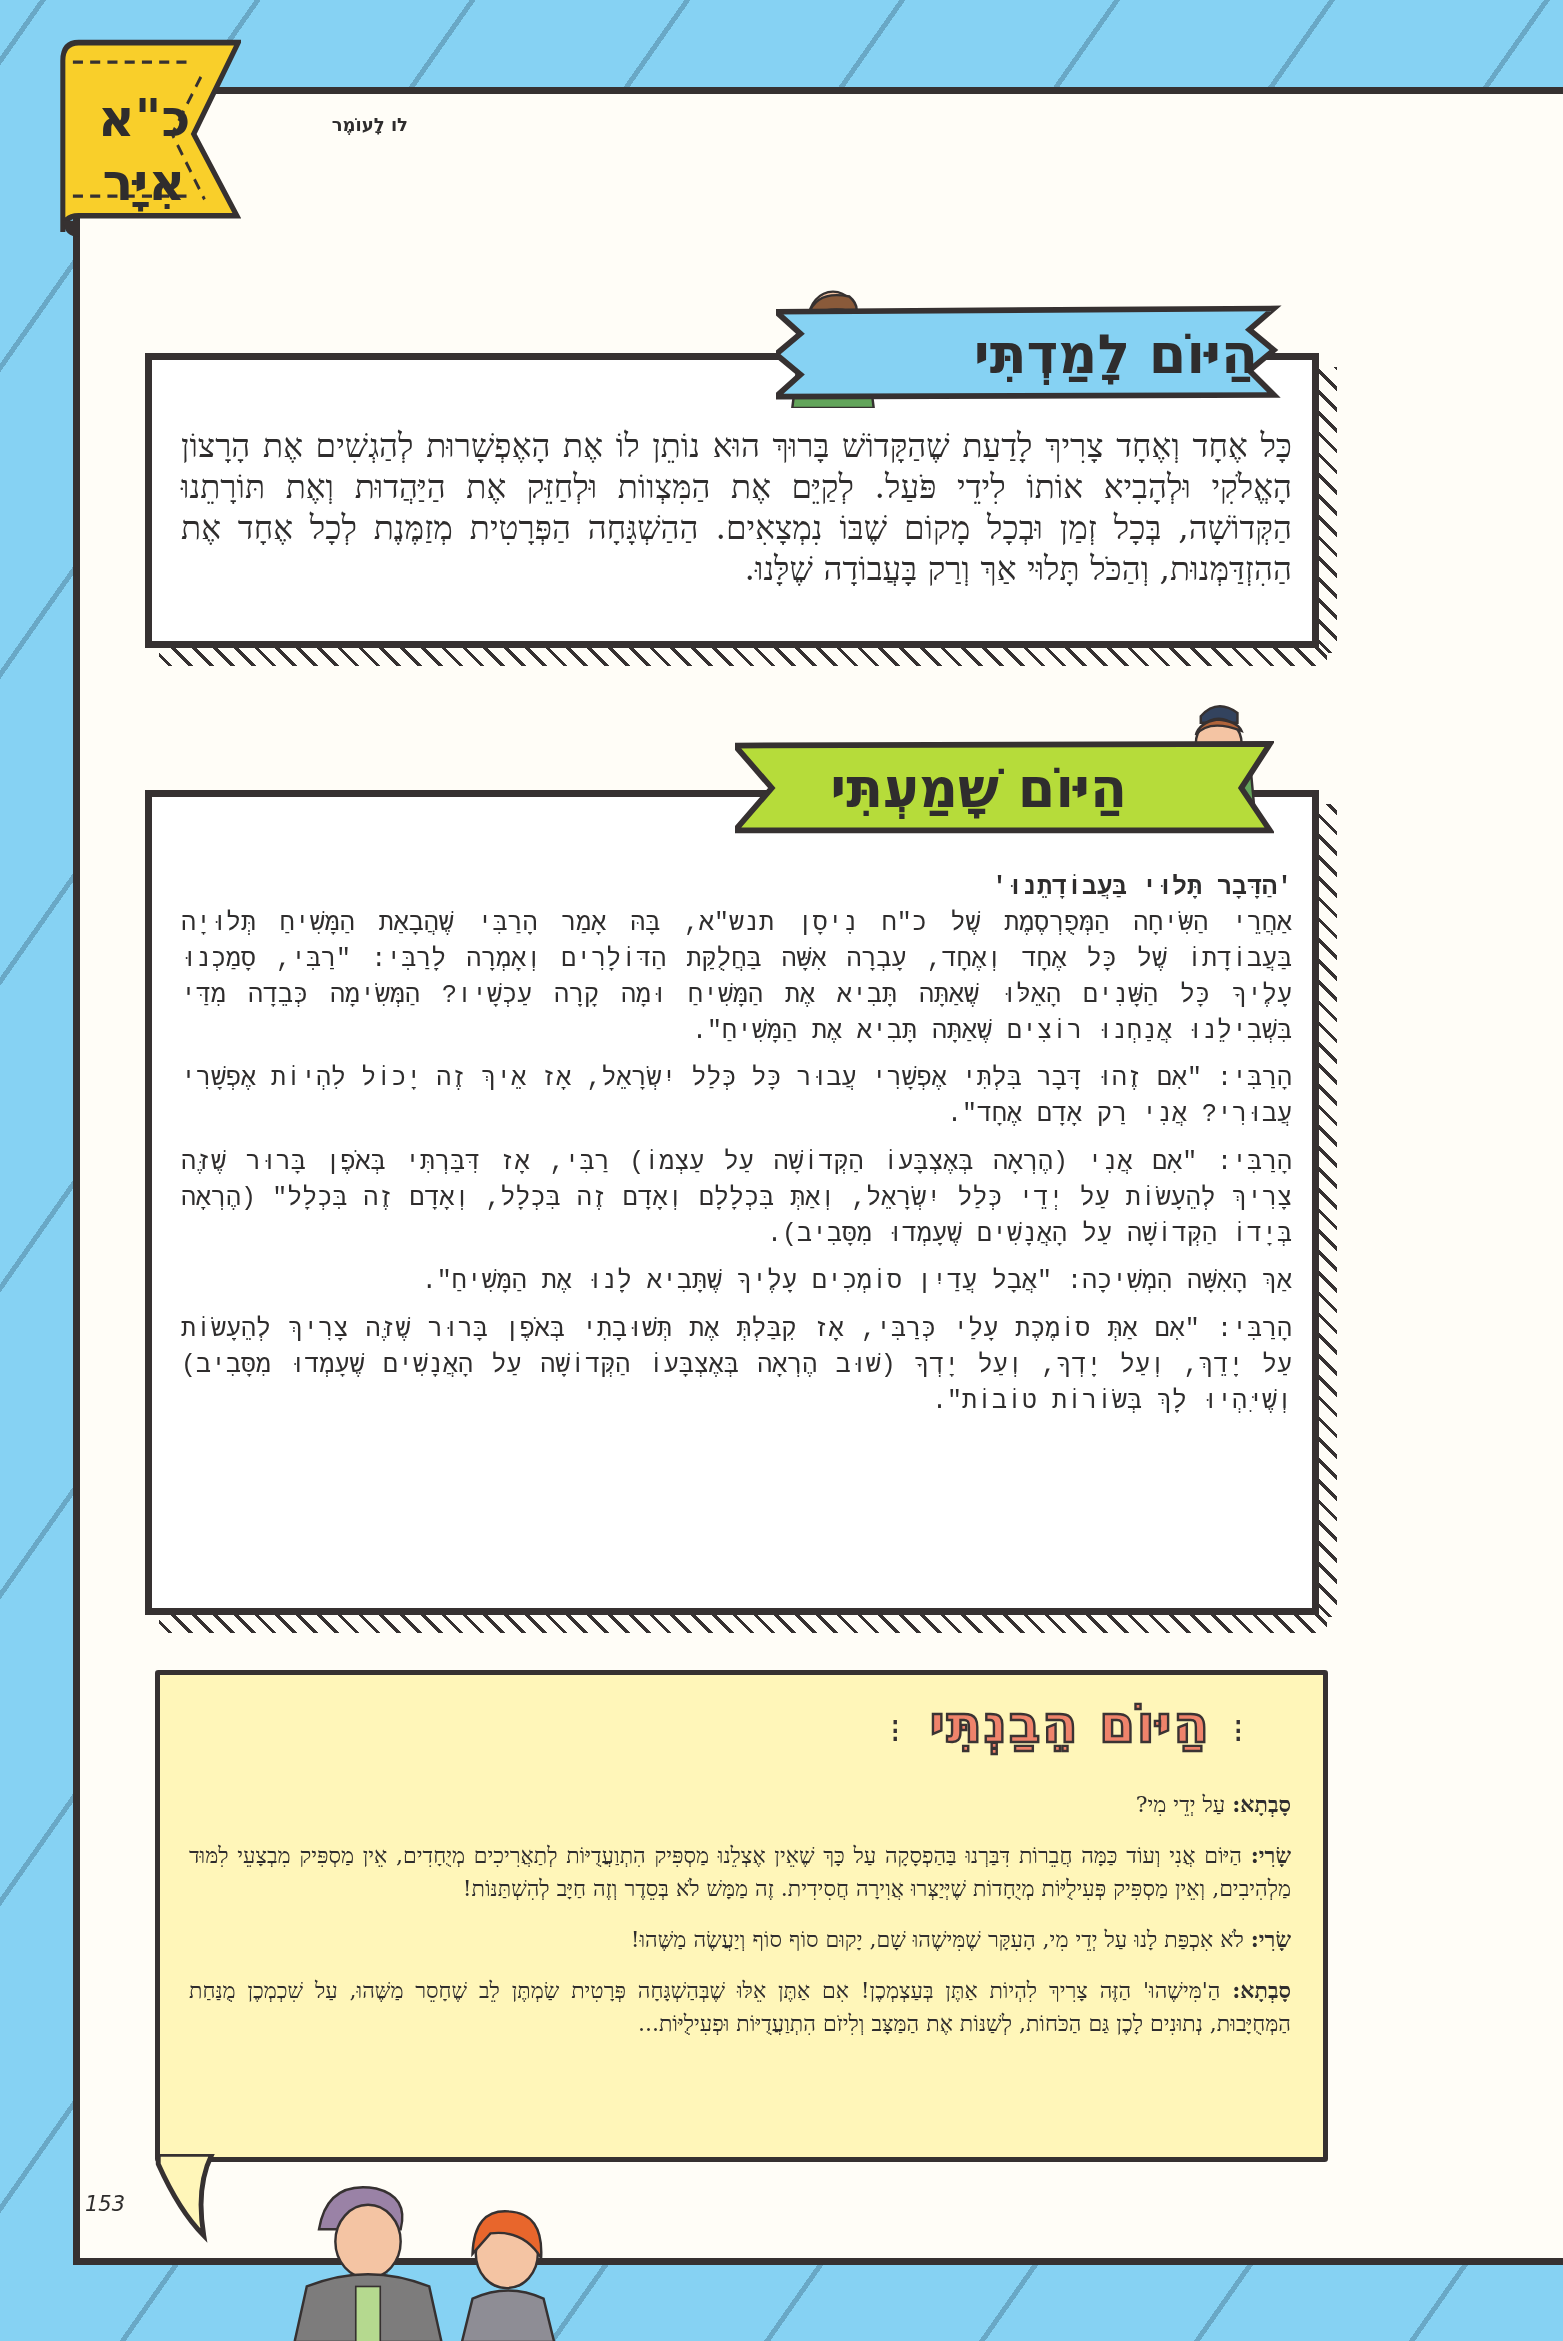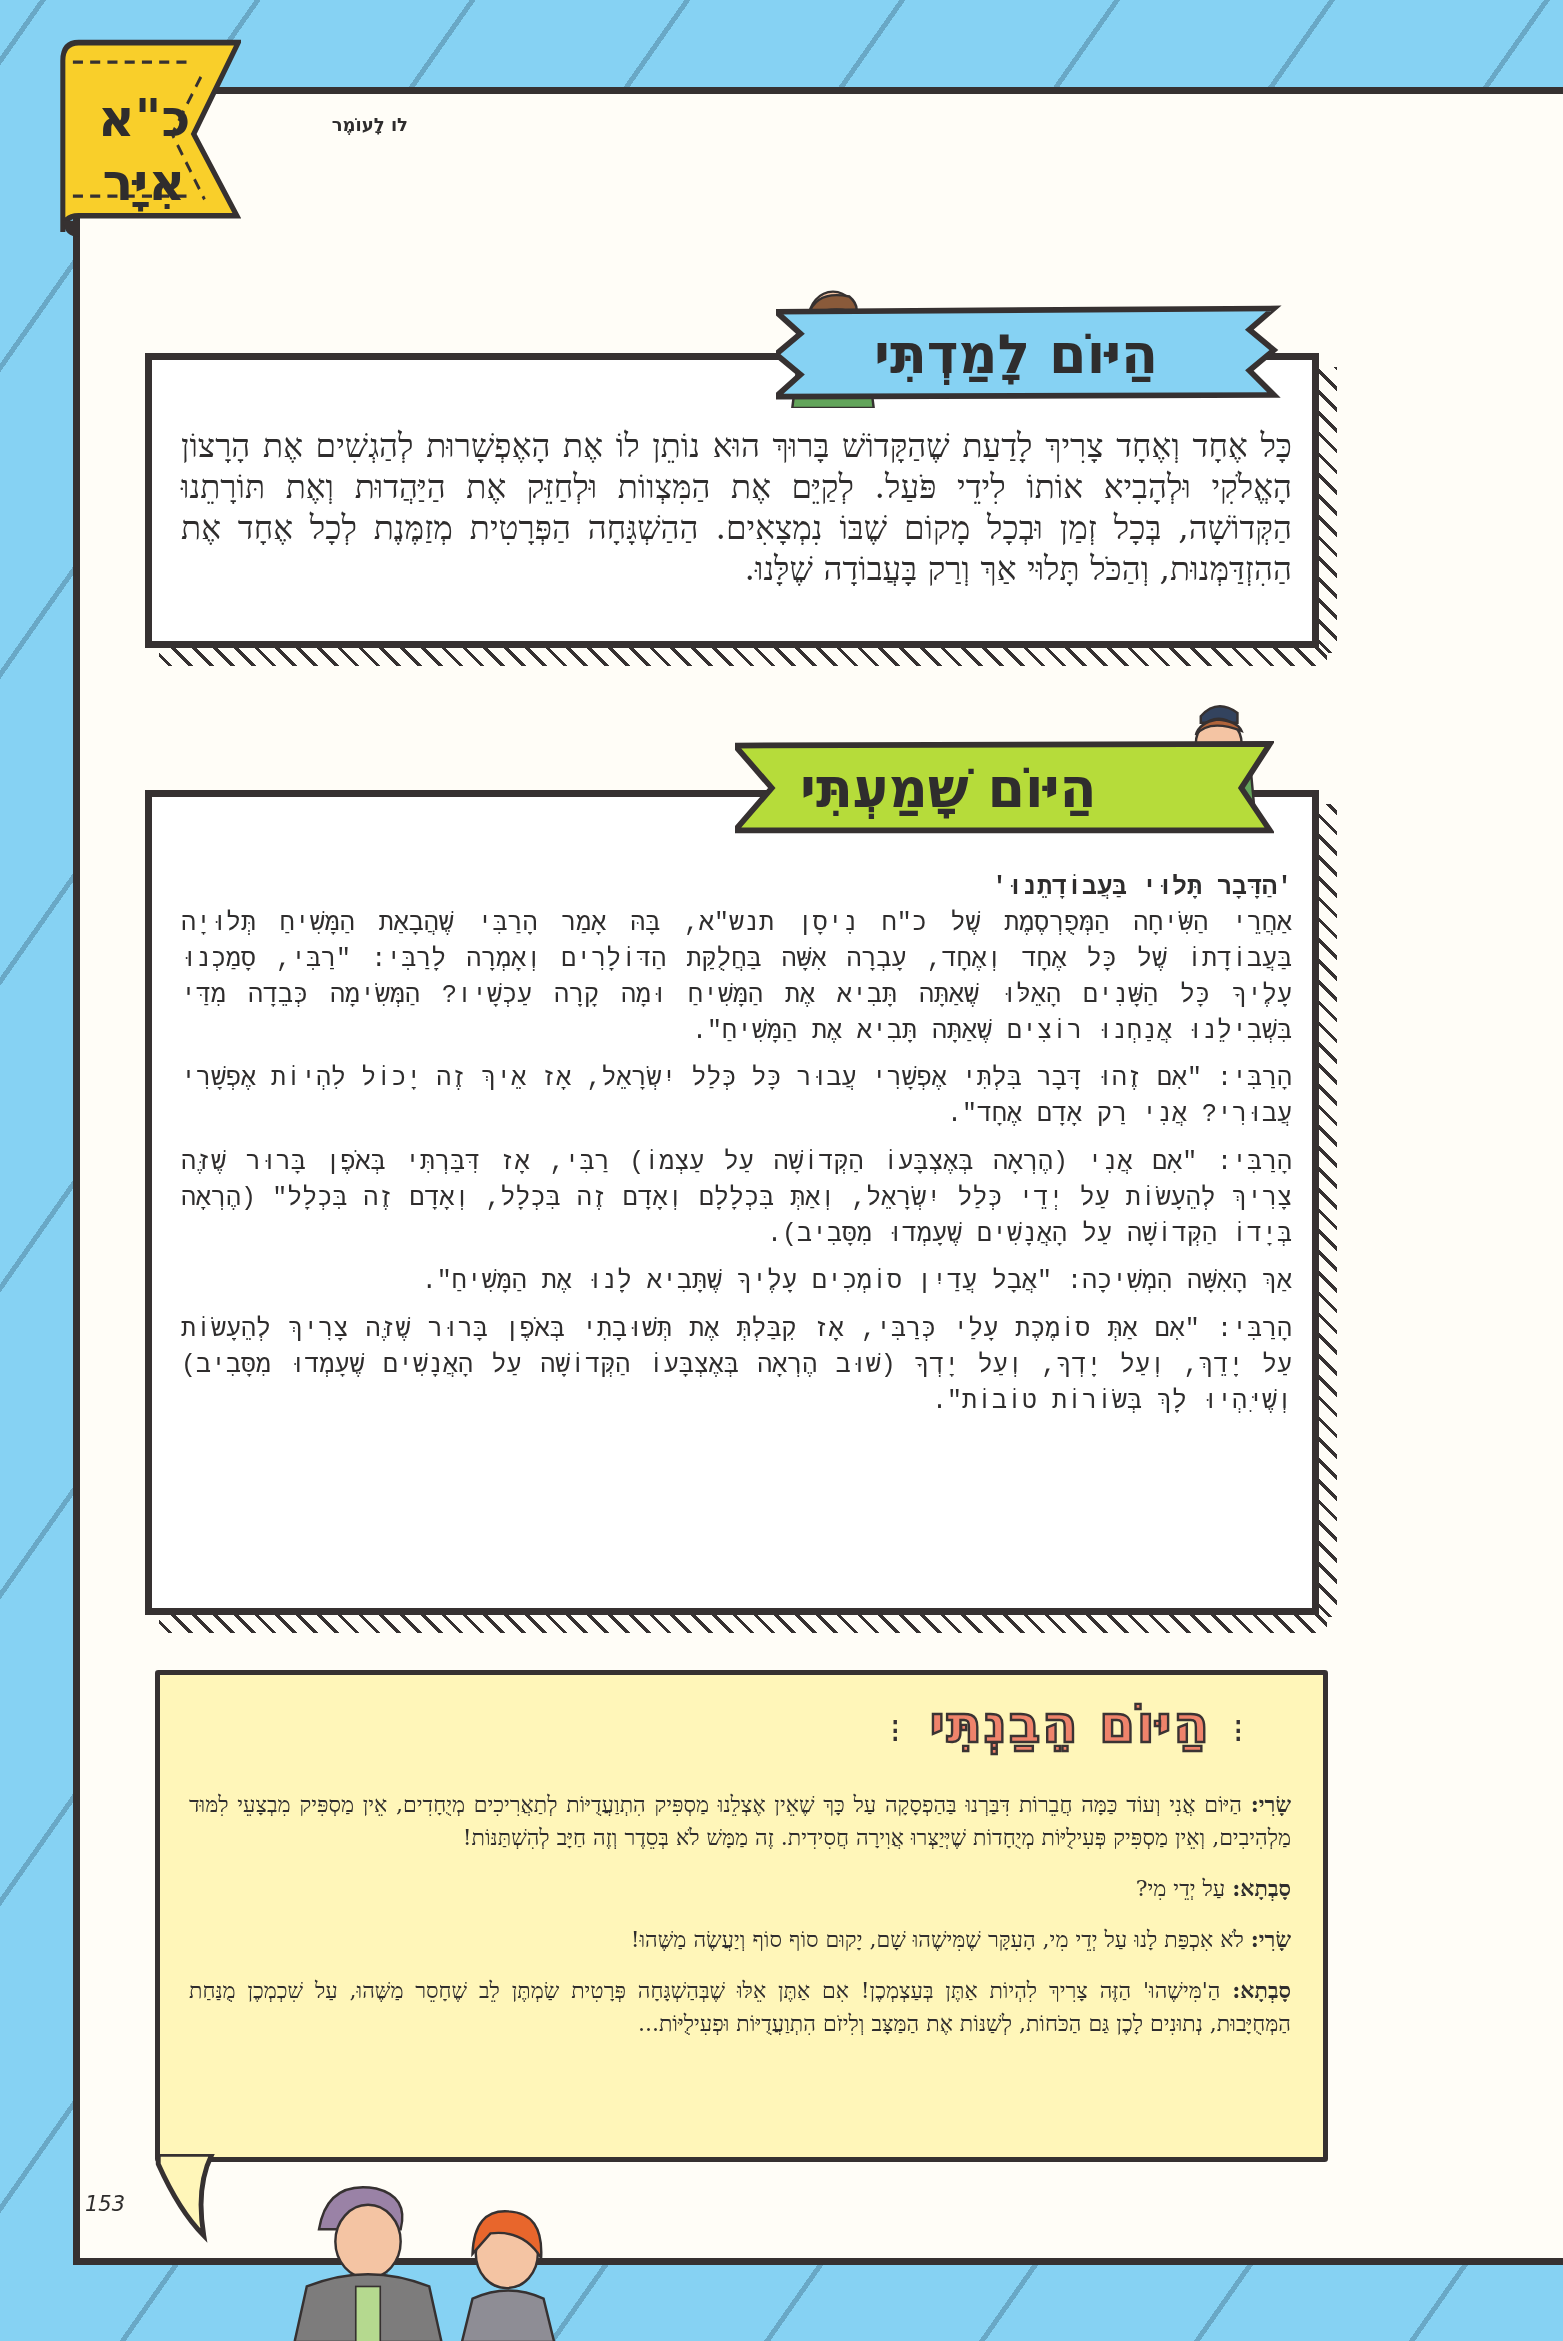--- a/index.html
+++ b/index.html
@@ -52,21 +52,21 @@
   .b2 { left:181px; top:870px; width:1111px; font-size:25px; line-height:36px;font-family:Liberation Mono, monospace; }
   .b2 p { margin-bottom:11.4px; }
   .b2 .subhead { font-weight:bold; margin-bottom:0; }
   .b3 { left:189px; top:1788px; width:1102px; font-size:22px; line-height:33px; }
   .b3 p { margin-bottom:18px; }
   .speaker { font-weight:bold; }
   .banner {
     position:absolute; z-index:3;
   }
   .banner-title {
-    position:absolute; direction:rtl; text-align:left;
+    position:absolute; direction:rtl; text-align:right;
     font-family:"DejaVu Sans", sans-serif; font-weight:bold; color:#2f2d2d;
   }
   .yellow-box {
     position:absolute; left:155px; top:1670px; width:1173px; height:492px;
     background:#fff6b9; border:5.7px solid #363131; box-sizing:border-box;
     border-radius:3.3px;
   }
   .title3 {
     position:absolute; left:878px; top:1694px; width:384px; text-align:center; direction:rtl;
     font-family:"DejaVu Sans", sans-serif; font-weight:bold; font-size:52px; color:#ef836b;
@@ -154,22 +154,22 @@
 
 <div class="yellow-box"></div>
 <svg style="position:absolute; left:155px; top:2154px;" width="65" height="90" viewBox="0 0 80 110">
   <path d="M4 0 L4 12 Q30 70 60 100 Q50 40 70 0 Z" fill="#fff6b9" stroke="#363131" stroke-width="6"></path>
 </svg>
 <div class="title3">הַיּוֹם הֵבַנְתִּי</div>
 <div style="position:absolute; left:1233px; top:1711px; font-size:33px; color:#363131; font-family:'DejaVu Sans', sans-serif;">⁝</div>
 <div style="position:absolute; left:890px; top:1711px; font-size:33px; color:#363131; font-family:'DejaVu Sans', sans-serif;">⁝</div>
 
 <div class="box-text b3">
+  <p><span class="speaker">סָבְתָא:</span> <span>עַל יְדֵי מִי?</span></p>
   <p><span class="speaker">שָׂרִי:</span> <span>הַיּוֹם אֲנִי וְעוֹד כַּמָּה חֲבֵרוֹת דִּבַּרְנוּ בַּהַפְסָקָה עַל כָּךְ שֶׁאֵין אֶצְלֵנוּ מַסְפִּיק הִתְוַעֲדֻיּוֹת לְתַאֲרִיכִים מְיֻחָדִים, אֵין מַסְפִּיק מִבְצָעֵי לִמּוּד מַלְהִיבִים, וְאֵין מַסְפִּיק פְּעִילֻיּוֹת מְיֻחָדוֹת שֶׁיְּיַצְּרוּ אֲוִירָה חֲסִידִית. זֶה מַמָּשׁ לֹא בְּסֵדֶר וְזֶה חַיָּב לְהִשְׁתַּנּוֹת!</span></p>
-  <p><span class="speaker">סָבְתָא:</span> <span>עַל יְדֵי מִי?</span></p>
   <p><span class="speaker">שָׂרִי:</span> <span>לֹא אִכְפַּת לָנוּ עַל יְדֵי מִי, הָעִקָּר שֶׁמִּישֶׁהוּ שָׁם, יָקוּם סוֹף סוֹף וְיַעֲשֶׂה מַשֶּׁהוּ!</span></p>
   <p><span class="speaker">סָבְתָא:</span> <span>הַ'מִּישֶׁהוּ' הַזֶּה צָרִיךְ לִהְיוֹת אַתֶּן בְּעַצְמְכֶן! אִם אַתֶּן אֵלּוּ שֶׁבְּהַשְׁגָּחָה פְּרָטִית שַׂמְתֶּן לֵב שֶׁחָסֵר מַשֶּׁהוּ, עַל שִׁכְמְכֶן מֻנַּחַת הַמְּחֻיָּבוּת, נְתוּנִים לָכֶן גַּם הַכֹּחוֹת, לְשַׁנּוֹת אֶת הַמַּצָּב וְלִיזֹם הִתְוַעֲדֻיּוֹת וּפְעִילֻיּוֹת...</span></p>
 </div>
 
 <div class="figure" style="left:278px; top:2164px; width:327px; height:178px;">
   <svg width="327" height="178" viewBox="0 0 400 218">
     <path d="M50 80 Q60 20 120 30 Q160 40 150 80 Z" fill="#9a82a6" stroke="#363131" stroke-width="3"></path>
     <ellipse cx="110" cy="95" rx="40" ry="45" fill="#f4c4a3" stroke="#363131" stroke-width="3"></ellipse>
     <path d="M20 218 L35 150 Q110 120 185 150 L200 218 Z" fill="#7d7c7c" stroke="#363131" stroke-width="3"></path>
     <rect x="95" y="150" width="30" height="68" fill="#b5d98f" stroke="#363131" stroke-width="2"></rect>

